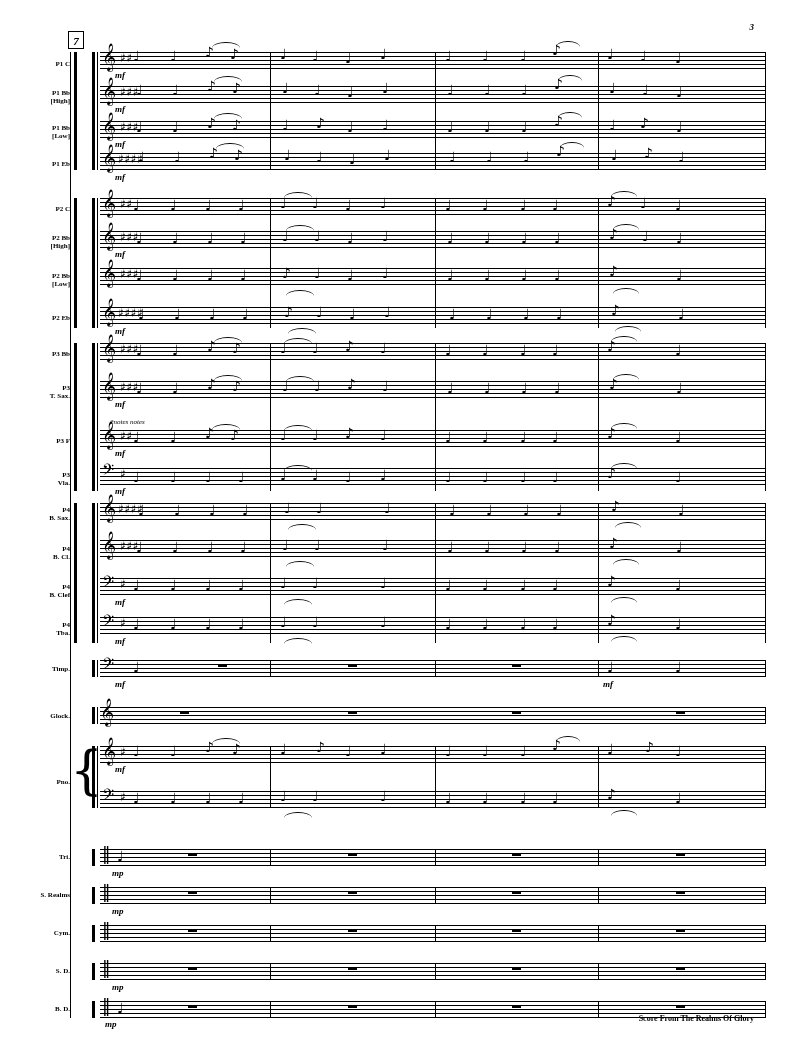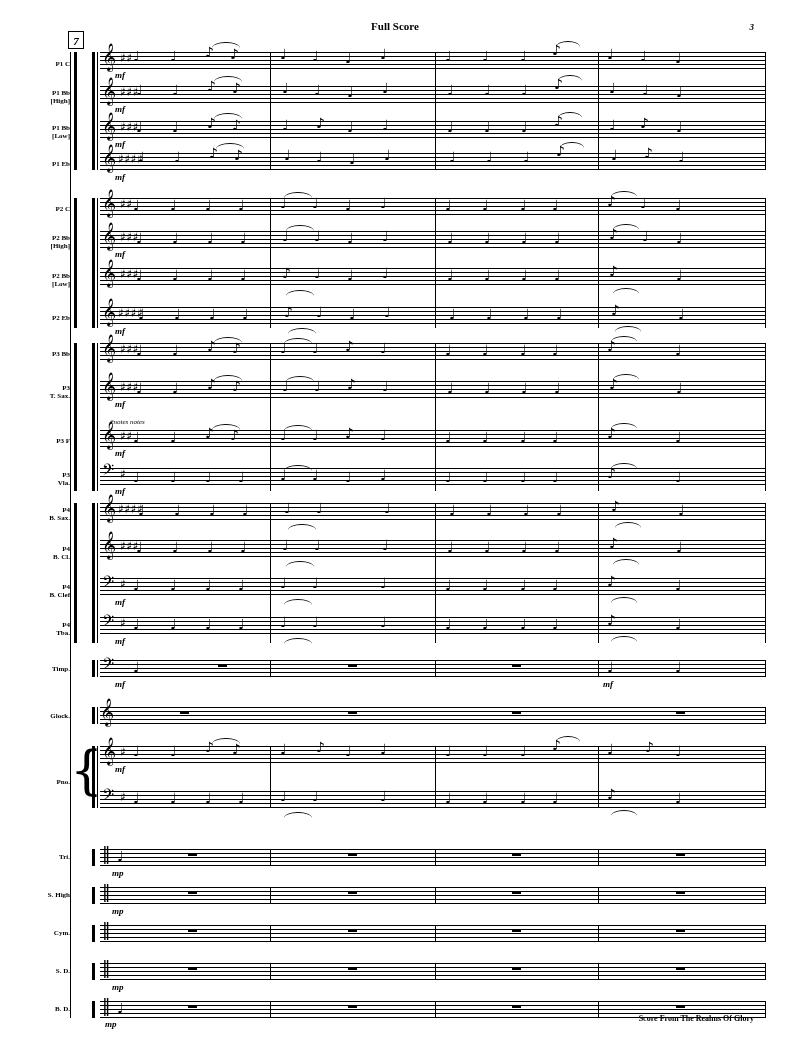--- a/index.html
+++ b/index.html
@@ -162,21 +162,20 @@
     border-top: 1px solid #000;
     border-radius: 50%/100% 100% 0 0;
     height: 5px;
   }
 </style>
 </head>
 <body>
 
 <div class="page">
 
-  <div class="header-title">Full Score</div>
   <div class="page-number">3</div>
   <div class="footer-title">Score From The Realms Of Glory</div>
   <div class="rehearsal">7</div>
 
   <div class="bracket" style="left:74px; top:52px; height:118px;"></div>
   <div class="barline thick" style="left:92px; top:52px; height:118px;"></div>
   <div class="barline" style="left:97px; top:52px; height:118px;"></div>
 
   <div class="inst-label" style="left:14px; top:60px;">P1 C</div>
   <div class="staff" style="top:52px;">
@@ -771,21 +770,21 @@
   <div class="note" style="left:117px; top:849px;">♩</div>
   <div class="restdash" style="left:188px; top:853px;"></div>
   <div class="barline" style="left:270px; top:849px; height:17px;"></div>
   <div class="restdash" style="left:348px; top:853px;"></div>
   <div class="barline" style="left:435px; top:849px; height:17px;"></div>
   <div class="restdash" style="left:512px; top:853px;"></div>
   <div class="barline" style="left:598px; top:849px; height:17px;"></div>
   <div class="restdash" style="left:676px; top:853px;"></div>
   <div class="barline" style="left:765px; top:849px; height:17px;"></div>
 
-  <div class="inst-label" style="left:14px; top:891px;">S. High</div>
+  <div class="inst-label" style="left:14px; top:891px;">S. Realms</div>
   <div class="staff" style="top:887px;">
     <div class="line"></div>
       <div class="line"></div>
       <div class="line"></div>
       <div class="line"></div>
       <div class="line"></div>
   </div>
   <div class="clef perc" style="left:102px; top:884px;">‖</div>
   <div class="dyn" style="left:112px; top:906px;">mp</div>
   <div class="restdash" style="left:188px; top:891px;"></div>

